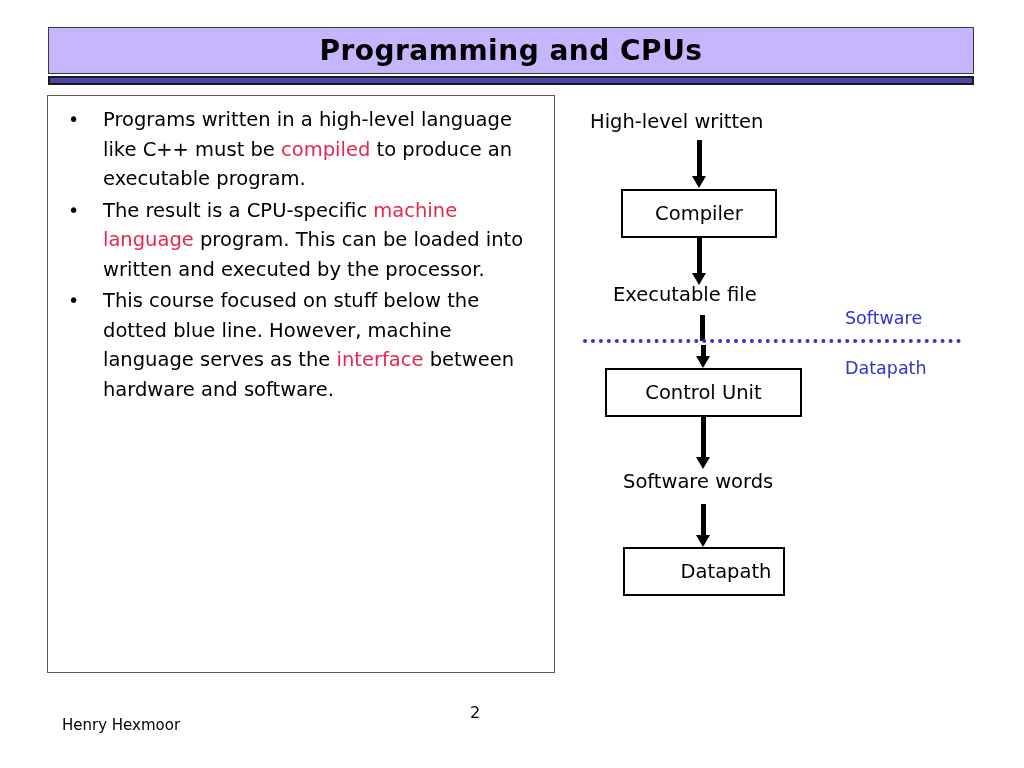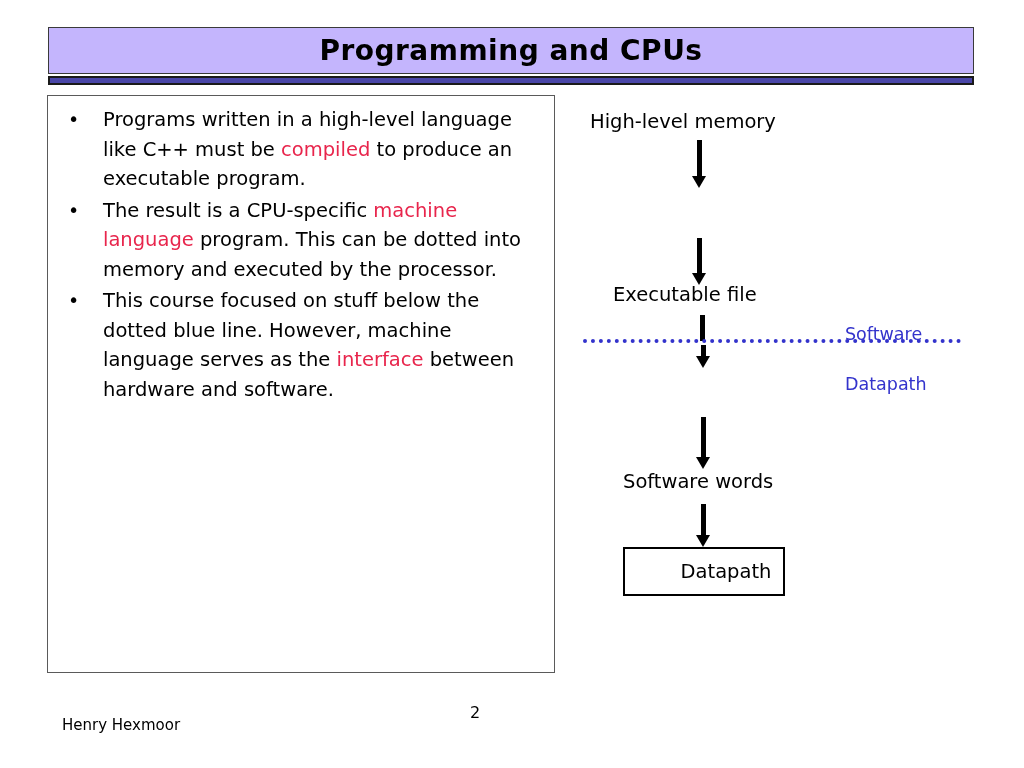--- a/index.html
+++ b/index.html
@@ -160,21 +160,20 @@
     width: 378px;
     height: 0;
     border-top: 4px dotted #3333cc;
   }
   .side-label {
     position: absolute;
     font-family: "DejaVu Sans", sans-serif;
     font-size: 17.5px;
     color: #3333cc;
     white-space: nowrap;
-    margin-top: 16px;
   }
 
   
   #footer-author {
     position: absolute;
     left: 62px;
     top: 716px;
     font-family: "DejaVu Sans", sans-serif;
     font-size: 15px;
     color: #000000;
@@ -202,55 +201,57 @@
   <div id="content-box">
     <ul class="bullets">
 
       <li>
         <span class="bullet-dot">•</span>
         <span><span>Programs written in a high-level language like C++ must be </span><span class="hl">compiled</span><span> to produce an executable program.</span></span>
       </li>
 
       <li>
         <span class="bullet-dot">•</span>
-        <span><span>The result is a CPU-specific </span><span class="hl">machine language</span><span> program. This can be dotted into memory and executed by the processor.</span></span>
+        <span><span>The result is a CPU-specific </span><span class="hl">machine language</span><span> program. This can be loaded into written and executed by the processor.</span></span>
       </li>
 
       <li>
         <span class="bullet-dot">•</span>
         <span><span>This course focused on stuff below the dotted blue line. However, machine language serves as the </span><span class="hl">interface</span><span> between hardware and software.</span></span>
       </li>
 
     </ul>
   </div>
 
   <div id="diagram">
 
-    <div class="flow-label" style="left:30px; top:15px;">High-level memory</div>
+    <div class="flow-label" style="left:30px; top:15px;">High-level written</div>
 
     <div class="arrow" style="left:139px; top:45px;">
       <div class="shaft" style="height:36px;"></div>
       <div class="head" style="top:36px;"></div>
     </div>
 
+    <div class="flow-box" style="left:61px; top:94px; width:156px; height:49px;">Compiler</div>
 
     <div class="arrow" style="left:139px; top:143px;">
       <div class="shaft" style="height:35px;"></div>
       <div class="head" style="top:35px;"></div>
     </div>
 
     <div class="flow-label" style="left:53px; top:188px;">Executable file</div>
 
     <div class="plain-line" style="left:140px; top:220px; height:26px;"></div>
 
     <div class="arrow" style="left:143px; top:250px;">
       <div class="shaft" style="height:11px;"></div>
       <div class="head" style="top:11px;"></div>
     </div>
 
+    <div class="flow-box" style="left:45px; top:273px; width:197px; height:49px;">Control Unit</div>
 
     <div class="arrow" style="left:143px; top:322px;">
       <div class="shaft" style="height:40px;"></div>
       <div class="head" style="top:40px;"></div>
     </div>
 
     <div class="flow-label" style="left:63px; top:375px;">Software words</div>
 
     <div class="arrow" style="left:143px; top:409px;">
       <div class="shaft" style="height:31px;"></div>

